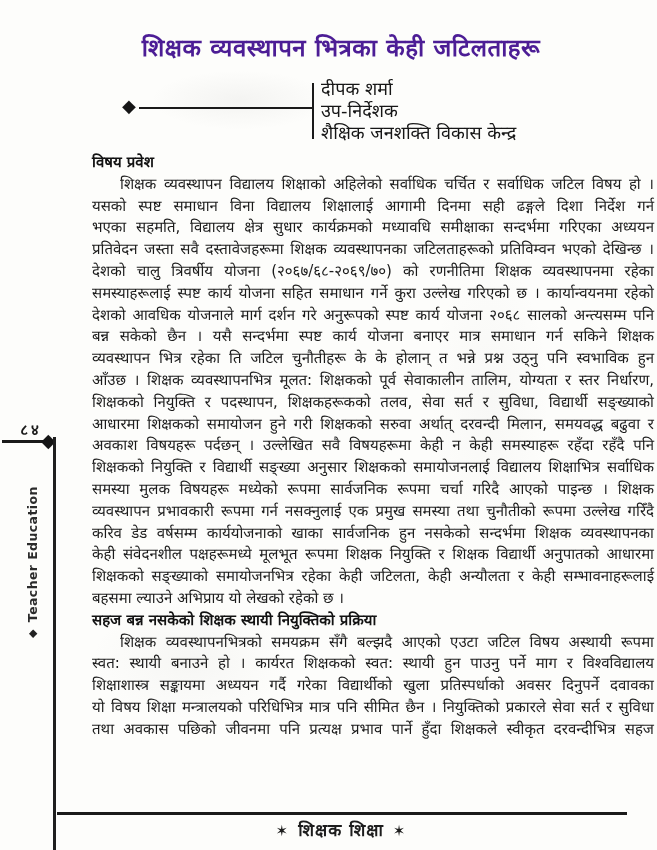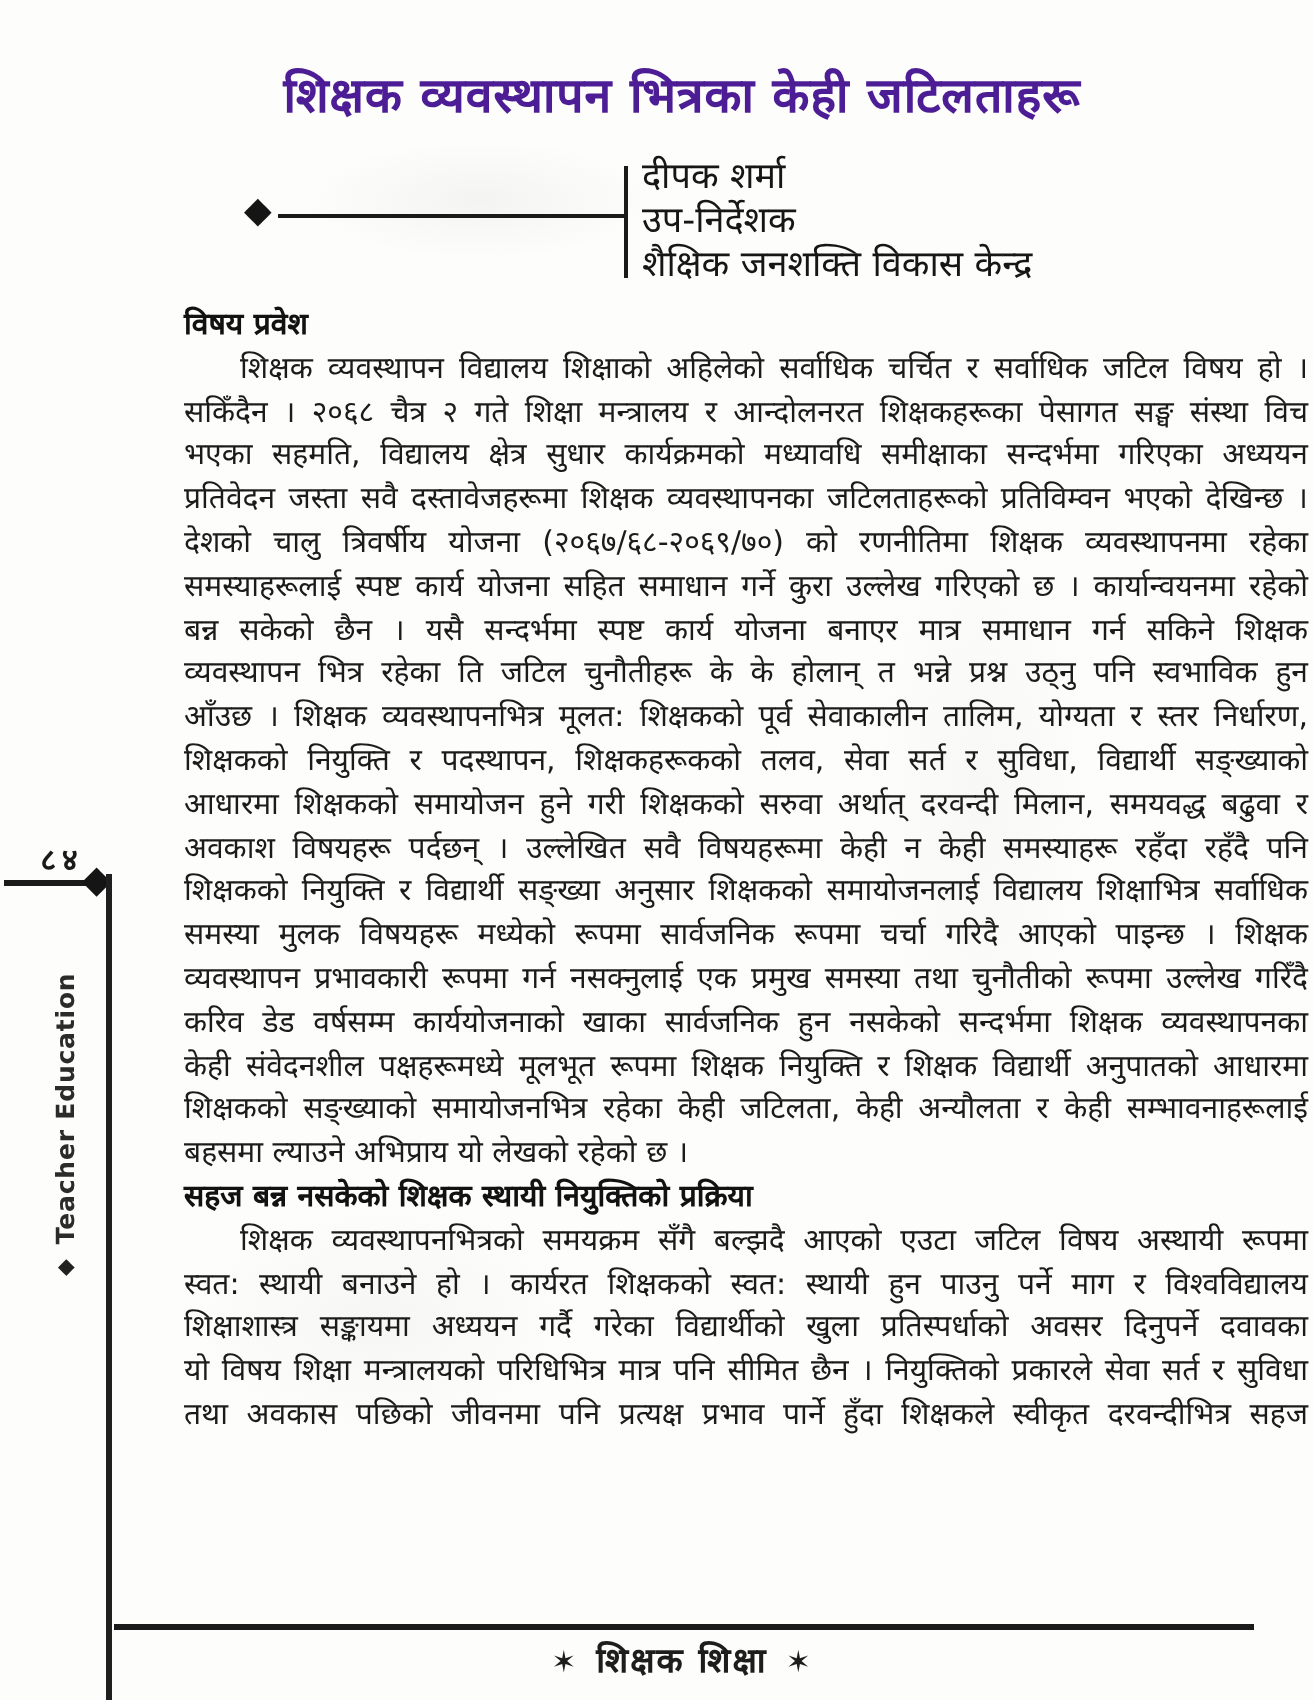--- a/index.html
+++ b/index.html
@@ -104,25 +104,26 @@
   <div class="margin-vline"></div>
 
   <div class="journal-vertical">
     <span class="jd">◆</span>
     <span>Teacher Education</span>
   </div>
 
   <div class="body-col" id="sections-container">
       <div class="section-heading">विषय प्रवेश</div>
       <div class="bline indent">शिक्षक व्यवस्थापन विद्यालय शिक्षाको अहिलेको सर्वाधिक चर्चित र सर्वाधिक जटिल विषय हो ।</div>
-      <div class="bline">सकिँदैन । २०६८ चैत्र २ गते शिक्षा मन्त्रालय र आन्दोलनरत शिक्षकहरूका पेसागत सङ्घ संस्था विच</div>
+      <div class="bline">यसको स्पष्ट समाधान विना विद्यालय शिक्षालाई आगामी दिनमा सही ढङ्गले दिशा निर्देश गर्न</div>
       <div class="bline">भएका सहमति, विद्यालय क्षेत्र सुधार कार्यक्रमको मध्यावधि समीक्षाका सन्दर्भमा गरिएका अध्ययन</div>
       <div class="bline">प्रतिवेदन जस्ता सवै दस्तावेजहरूमा शिक्षक व्यवस्थापनका जटिलताहरूको प्रतिविम्वन भएको देखिन्छ ।</div>
       <div class="bline">देशको चालु त्रिवर्षीय योजना (२०६७/६८-२०६९/७०) को रणनीतिमा शिक्षक व्यवस्थापनमा रहेका</div>
       <div class="bline">समस्याहरूलाई स्पष्ट कार्य योजना सहित समाधान गर्ने कुरा उल्लेख गरिएको छ । कार्यान्वयनमा रहेको</div>
+      <div class="bline">देशको आवधिक योजनाले मार्ग दर्शन गरे अनुरूपको स्पष्ट कार्य योजना २०६८ सालको अन्त्यसम्म पनि</div>
       <div class="bline">बन्न सकेको छैन । यसै सन्दर्भमा स्पष्ट कार्य योजना बनाएर मात्र समाधान गर्न सकिने शिक्षक</div>
       <div class="bline">व्यवस्थापन भित्र रहेका ति जटिल चुनौतीहरू के के होलान् त भन्ने प्रश्न उठ्नु पनि स्वभाविक हुन</div>
       <div class="bline">आँउछ । शिक्षक व्यवस्थापनभित्र मूलत: शिक्षकको पूर्व सेवाकालीन तालिम, योग्यता र स्तर निर्धारण,</div>
       <div class="bline">शिक्षकको नियुक्ति र पदस्थापन, शिक्षकहरूकको तलव, सेवा सर्त र सुविधा, विद्यार्थी सङ्ख्याको</div>
       <div class="bline">आधारमा शिक्षकको समायोजन हुने गरी शिक्षकको सरुवा अर्थात् दरवन्दी मिलान, समयवद्ध बढुवा र</div>
       <div class="bline">अवकाश विषयहरू पर्दछन् । उल्लेखित सवै विषयहरूमा केही न केही समस्याहरू रहँदा रहँदै पनि</div>
       <div class="bline">शिक्षकको नियुक्ति र विद्यार्थी सङ्ख्या अनुसार शिक्षकको समायोजनलाई विद्यालय शिक्षाभित्र सर्वाधिक</div>
       <div class="bline">समस्या मुलक विषयहरू मध्येको रूपमा सार्वजनिक रूपमा चर्चा गरिदै आएको पाइन्छ । शिक्षक</div>
       <div class="bline">व्यवस्थापन प्रभावकारी रूपमा गर्न नसक्नुलाई एक प्रमुख समस्या तथा चुनौतीको रूपमा उल्लेख गरिँदै</div>
       <div class="bline">करिव डेड वर्षसम्म कार्ययोजनाको खाका सार्वजनिक हुन नसकेको सन्दर्भमा शिक्षक व्यवस्थापनका</div>

